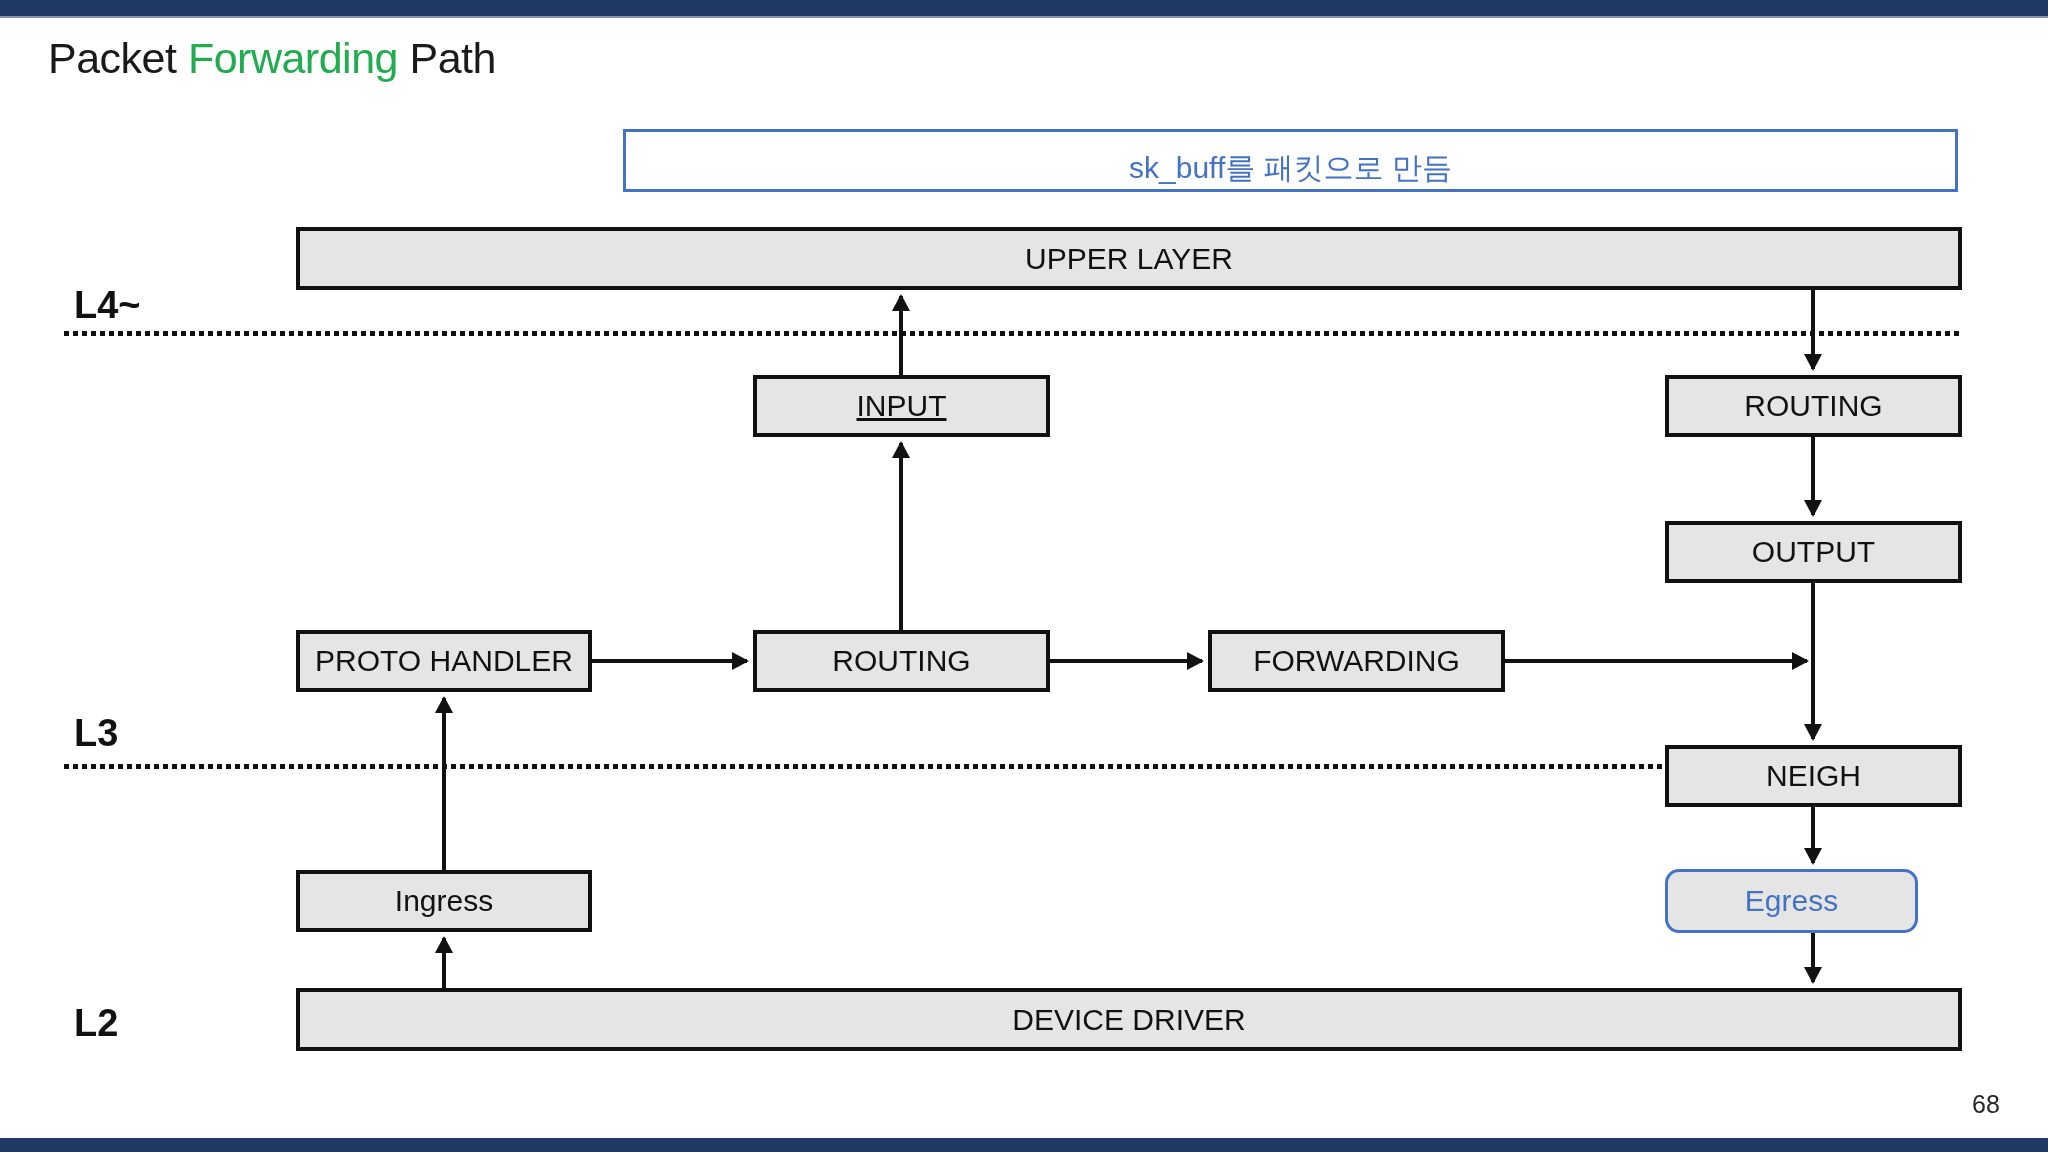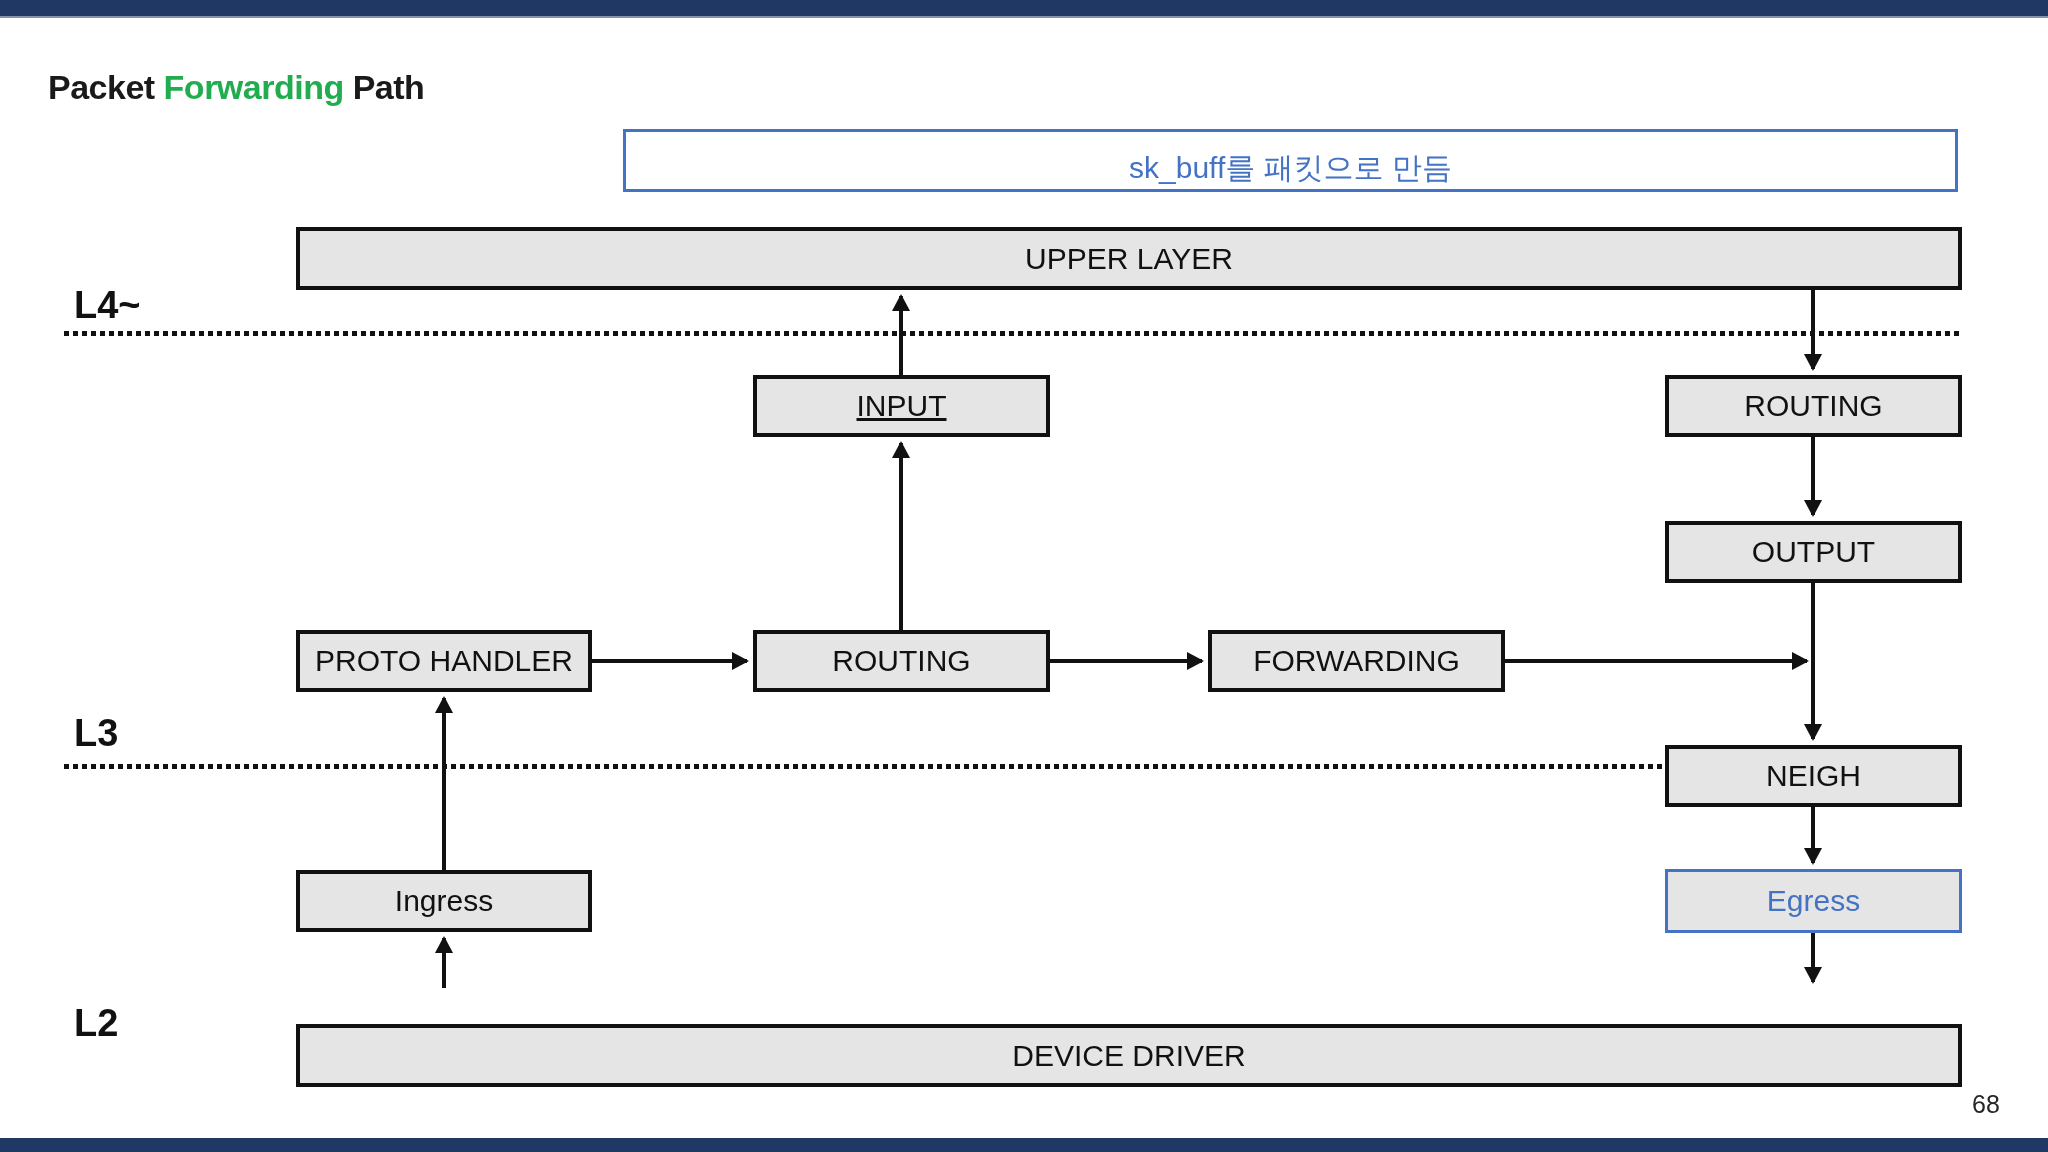--- a/index.html
+++ b/index.html
@@ -4,21 +4,21 @@
 <style>
   html,body{margin:0;padding:0;background:#ffffff;}
   .slide{
     position:relative;width:2048px;height:1152px;background:#ffffff;
     font-family:"Liberation Sans",sans-serif;overflow:hidden;
   }
   .bar-top{position:absolute;left:0;top:0;width:2048px;height:16px;
     background:var(--navy-bar,#1f3864);border-bottom:2px solid #8494ae;}
   .bar-bottom{position:absolute;left:0;top:1138px;width:2048px;height:14px;
     background:var(--navy-bar,#1f3864);}
-  .title{position:absolute;left:48px;top:68px;font-size:34px;font-weight:700;
+  .title{position:absolute;left:48px;top:34px;font-size:43px;font-weight:400;
     color:#1a1a1a;letter-spacing:-0.5px;white-space:pre;}
   .title .hl{color:var(--title-green,#22ac50);}
   .node{position:absolute;box-sizing:border-box;background:#e5e5e5;
     border:4px solid var(--diagram-black,#111111);display:flex;align-items:center;
     justify-content:center;font-size:30px;color:#111111;}
   .node.blue{border:3px solid var(--accent-blue,#4472c4);color:var(--accent-blue,#4472c4);}
   .callout{position:absolute;left:623px;top:129px;width:1335px;height:63px;
     box-sizing:border-box;border:3px solid var(--accent-blue,#4472c4);
     display:flex;align-items:flex-end;justify-content:center;
     font-size:30px;color:var(--accent-blue,#4472c4);background:#ffffff;}
@@ -98,25 +98,25 @@
   </div>
 
   <div class="node" style="left:1665px;top:745px;width:297px;height:62px;justify-content:center;">
     <span>NEIGH</span>
   </div>
 
   <div class="node" style="left:296px;top:870px;width:296px;height:62px;">
     <span>Ingress</span>
   </div>
 
-  <div class="node blue" style="left:1665px;top:869px;width:297px;height:64px;">
+  <div class="node blue" style="left:1665px;top:869px;width:253px;height:64px;border-radius:14px;">
     <span>Egress</span>
   </div>
 
-  <div class="node" style="left:296px;top:988px;width:1666px;height:63px;margin-top:36px;">
+  <div class="node" style="left:296px;top:988px;width:1666px;height:63px;">
     <span>DEVICE DRIVER</span>
   </div>
 
   <div class="page-number">68</div>
 
   <div class="bar-bottom"></div>
 
 </div>
 
 </body></html>

